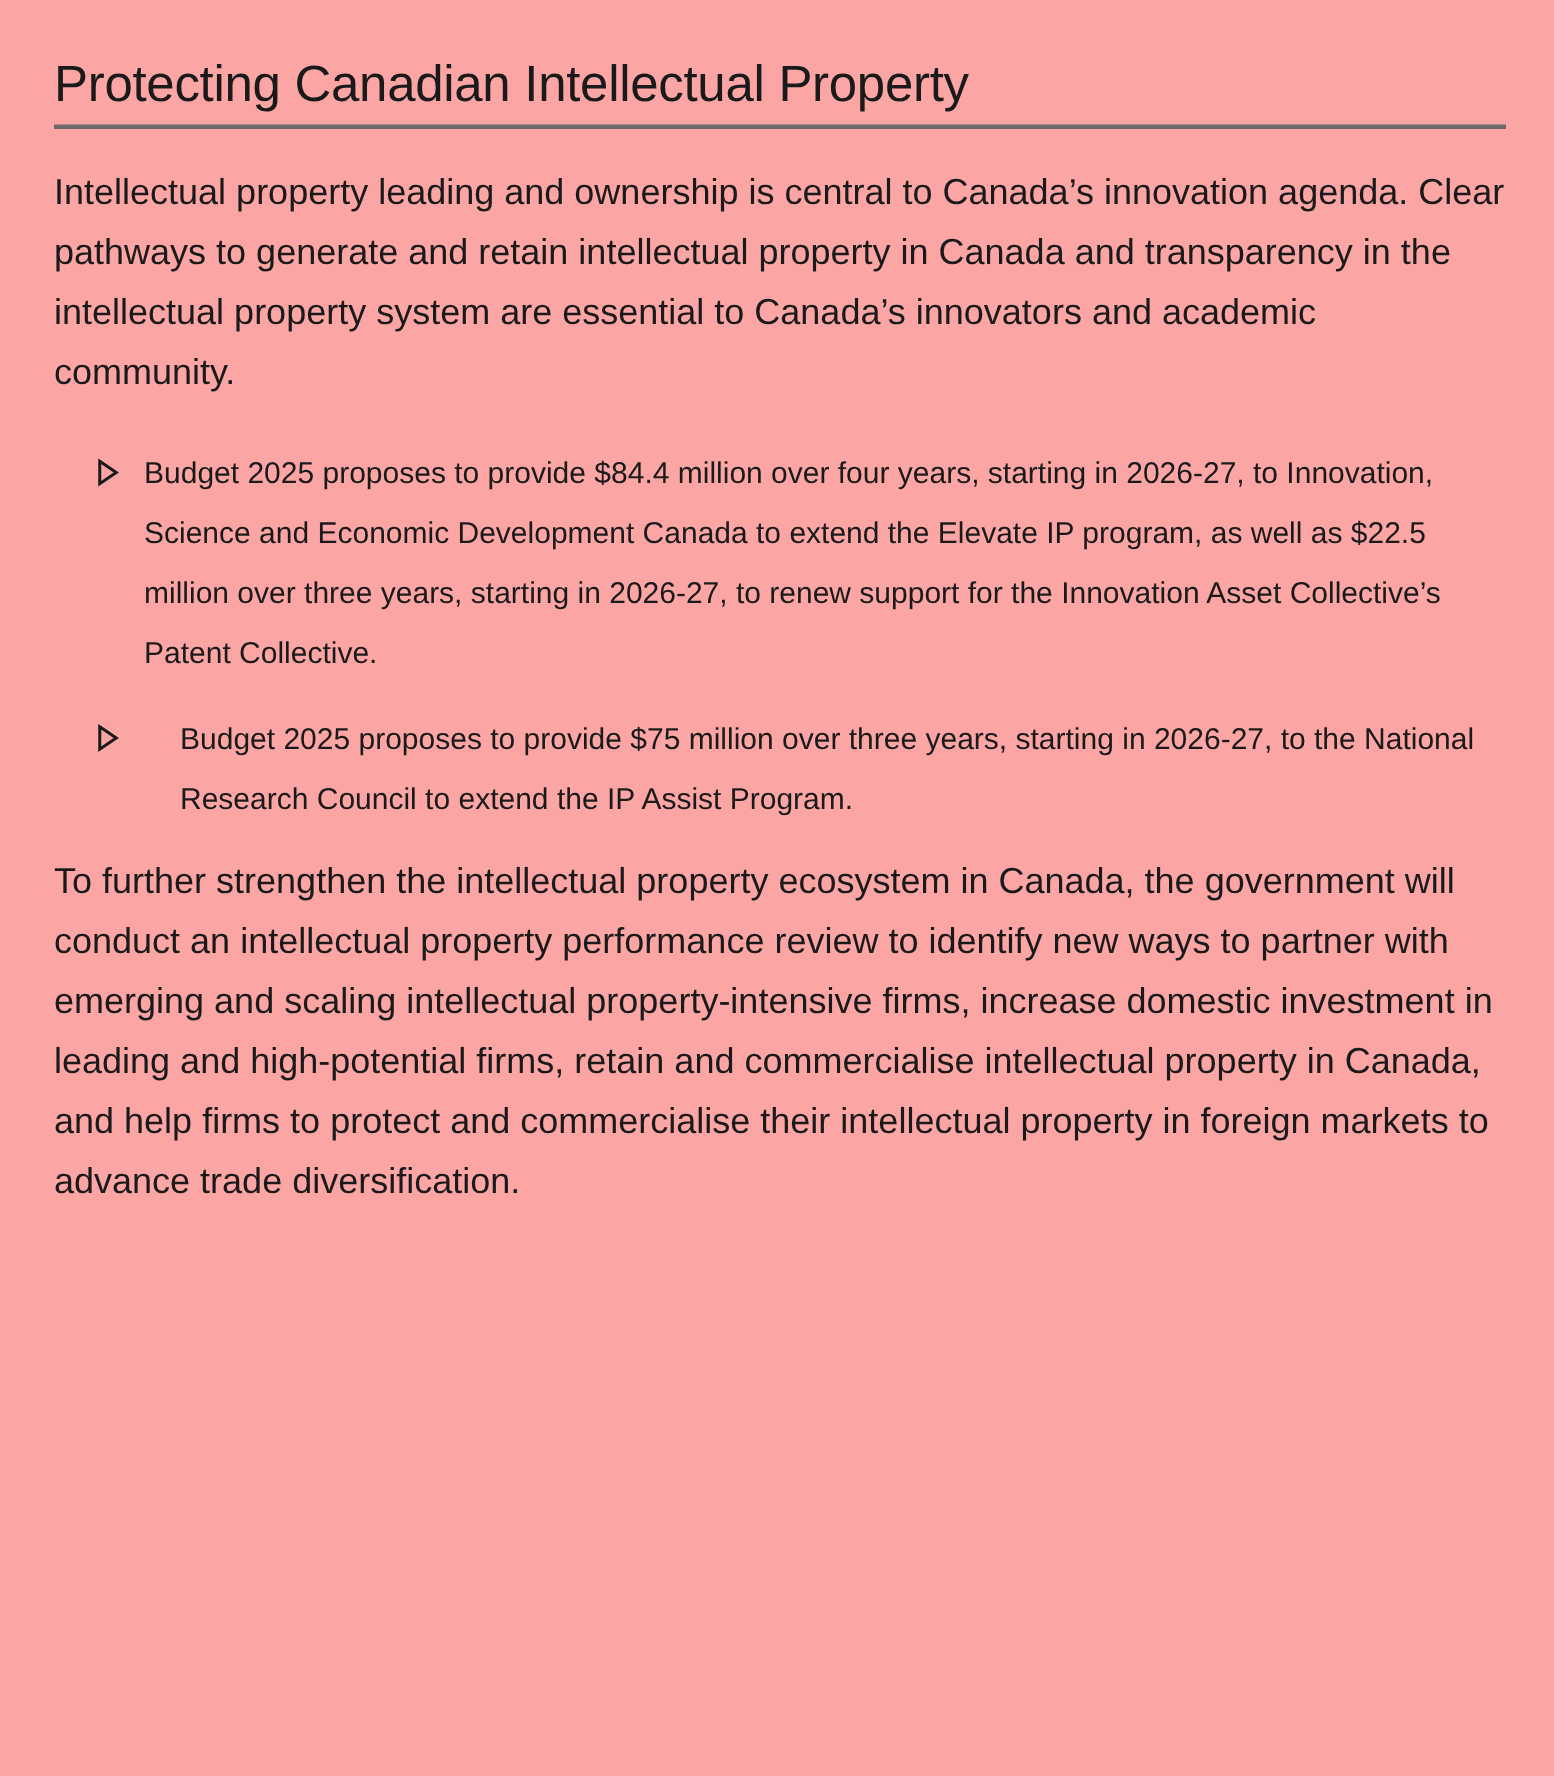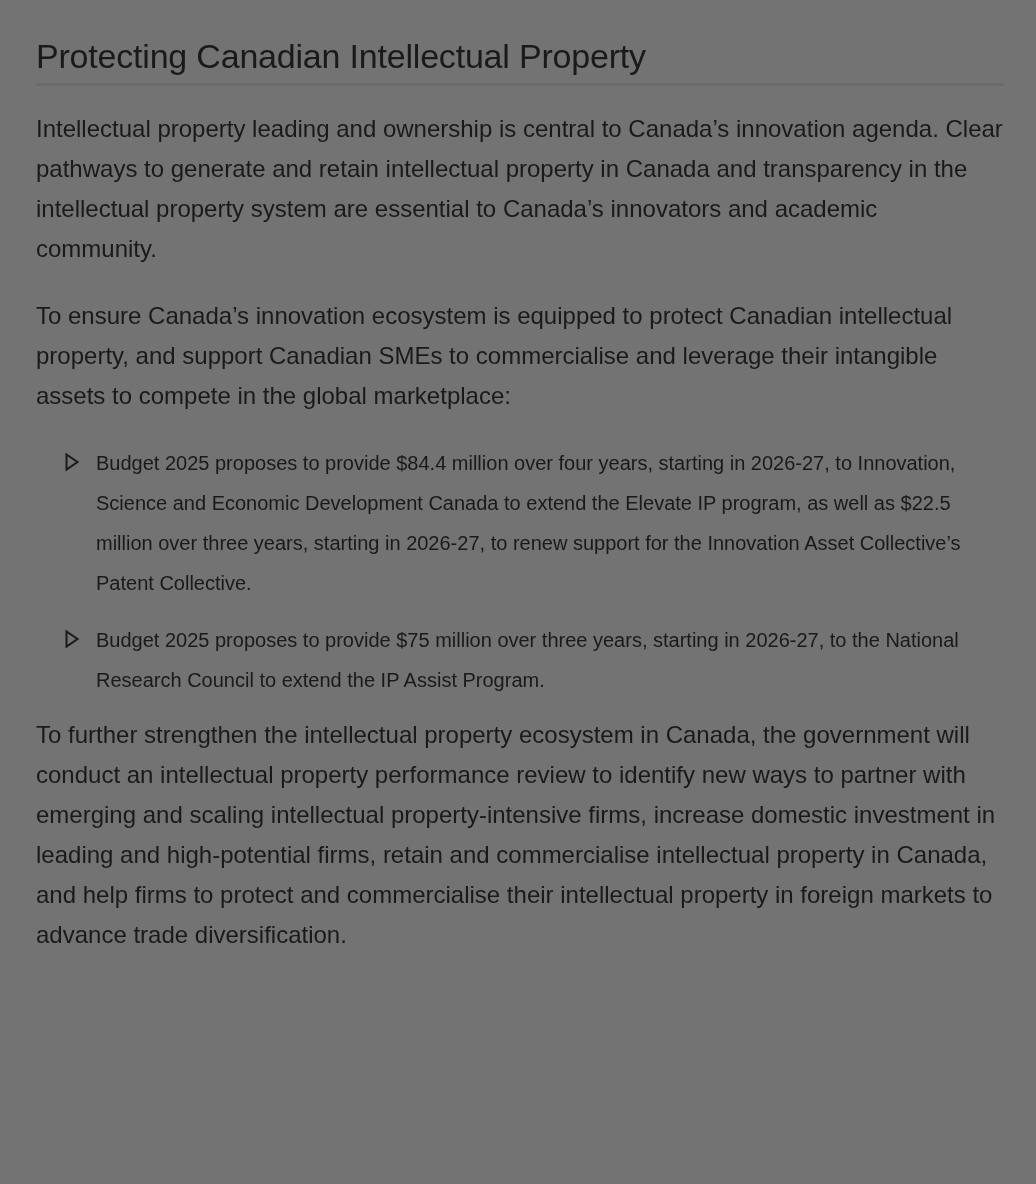--- a/index.html
+++ b/index.html
@@ -4,21 +4,21 @@
 <style>
   * { box-sizing: border-box; }
   html, body {
     margin: 0;
     padding: 0;
     background: #ffffff;
   }
   .page {
     width: 1036px;
     min-height: 1184px;
-    background: #737373;
+    background: #fca5a5;
     color: #1a1a1a;
     font-family: "Liberation Sans", "DejaVu Sans", sans-serif;
     padding: 36px 32px 26px 36px;
   }
   h1.page-title {
     font-size: 34px;
     font-weight: 400;
     line-height: 1.2;
     margin: 0 0 6px 0;
     color: #1a1a1a;
@@ -42,20 +42,21 @@
   }
   li.bullet-item {
     display: flex;
     align-items: flex-start;
     font-size: 20px;
     line-height: 40px;
     color: #1a1a1a;
   }
   li.bullet-item + li.bullet-item {
     margin-top: 17px;
+    gap: 24px;
   }
   .bullet-marker {
     flex: 0 0 32px;
     width: 32px;
     padding-top: 9px;
   }
   .bullet-marker svg {
     display: block;
   }
   .bullet-text {
@@ -66,21 +67,20 @@
 <body>
 
 <div class="page">
 
   <h1 class="page-title">Protecting Canadian Intellectual Property</h1>
 
   <hr class="title-rule">
 
   <p class="body-para">Intellectual property leading and ownership is central to Canada’s innovation agenda. Clear pathways to generate and retain intellectual property in Canada and transparency in the intellectual property system are essential to Canada’s innovators and academic community.</p>
 
-  <p class="body-para">To ensure Canada’s innovation ecosystem is equipped to protect Canadian intellectual property, and support Canadian SMEs to commercialise and leverage their intangible assets to compete in the global marketplace:</p>
 
   <ul class="bullet-list">
     <li class="bullet-item">
       <span class="bullet-marker">
         <svg width="16" height="20" viewBox="0 0 16 20" aria-hidden="true">
           <path d="M2.5 2.5 L13.5 10 L2.5 17.5 Z" fill="none" stroke="#1a1a1a" stroke-width="2" stroke-linejoin="miter"></path>
         </svg>
       </span>
       <span class="bullet-text">Budget 2025 proposes to provide $84.4 million over four years, starting in 2026-27, to Innovation, Science and Economic Development Canada to extend the Elevate IP program, as well as $22.5 million over three years, starting in 2026-27, to renew support for the Innovation Asset Collective’s Patent Collective.</span>
     </li>

